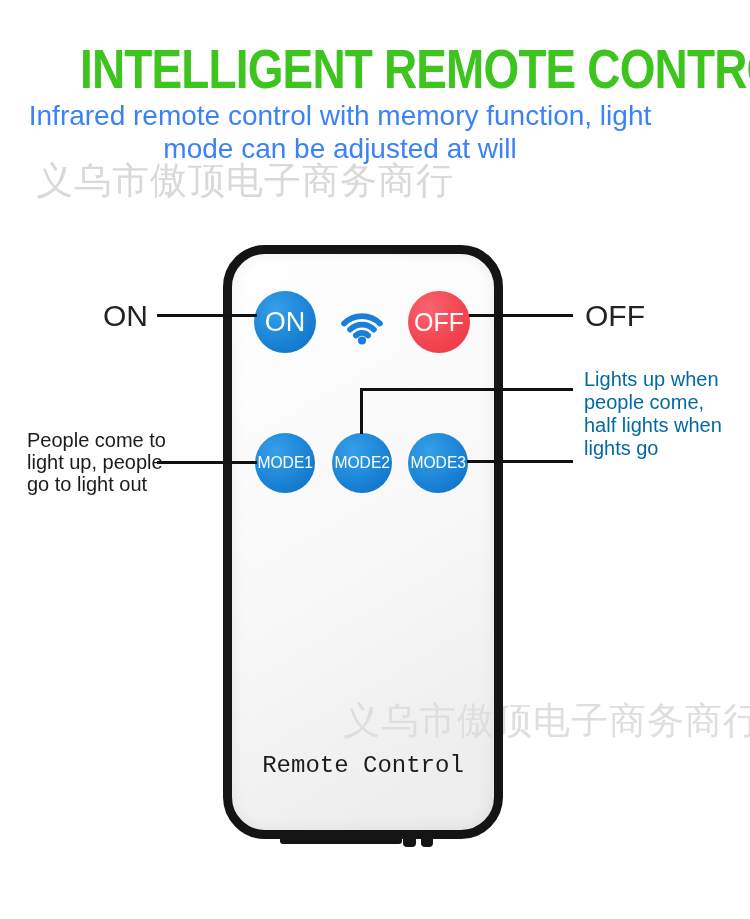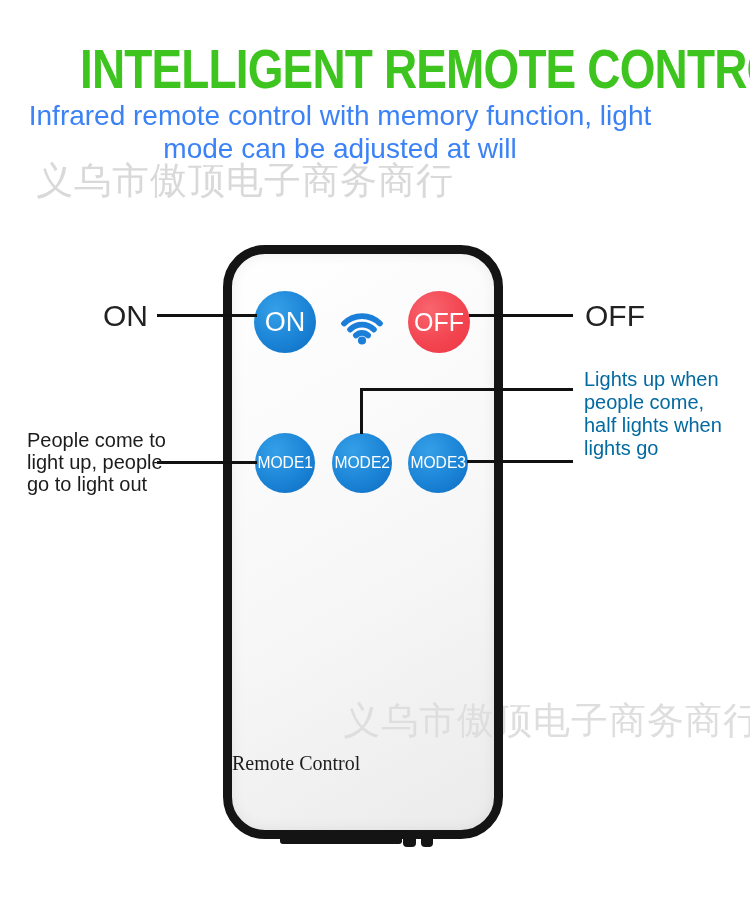--- a/index.html
+++ b/index.html
@@ -43,22 +43,22 @@
   .btn-red{background:radial-gradient(circle at 35% 30%,#f8656e 0%,#f2434f 60%,#e93945 100%);}
   .btn-on{left:22px;top:37px;width:62px;height:62px;font-size:27px;}
   .btn-off{left:176px;top:37px;width:62px;height:62px;font-size:25px;}
   .btn-mode{width:60px;height:60px;font-size:17px;}
   .btn-mode span{display:inline-block;transform:scaleX(0.92);}
   .btn-mode1{left:23px;top:179px;}
   .btn-mode2{left:100px;top:179px;}
   .btn-mode3{left:176px;top:179px;text-align:right;}
   .wifi{position:absolute;left:101px;top:44px;}
   .brand{
-    position:absolute;left:0;top:498px;width:100%;text-align:left;
-    font-family:Liberation Serif, serif;font-size:20px;color:#1d1d1d;
+    position:absolute;left:0;top:498px;width:100%;text-align:center;
+    font-family:Liberation Mono, monospace;font-size:24px;color:#1d1d1d;
     letter-spacing:0px;
   }
   
   .bump{position:absolute;background:#141414;z-index:0;}
   .bump-lip{left:280px;top:834px;width:122px;height:10px;border-radius:0 0 3px 3px;}
   .bump-1{left:403px;top:834px;width:13px;height:13px;border-radius:0 0 4px 4px;}
   .bump-2{left:421px;top:834px;width:12px;height:13px;border-radius:0 0 4px 4px;}
   
   .cline{position:absolute;background:#111111;z-index:4;}
   .cline-on{left:157px;top:314px;width:100px;height:3px;}

